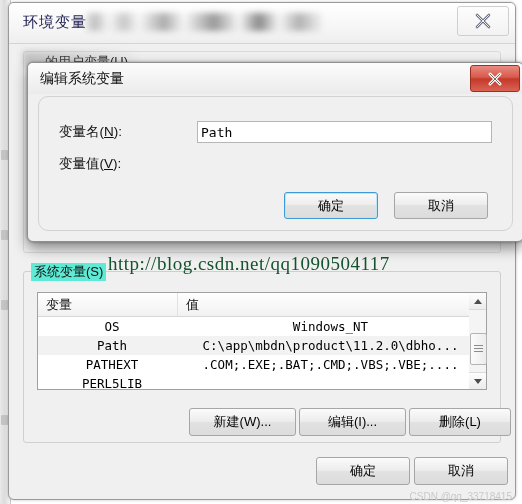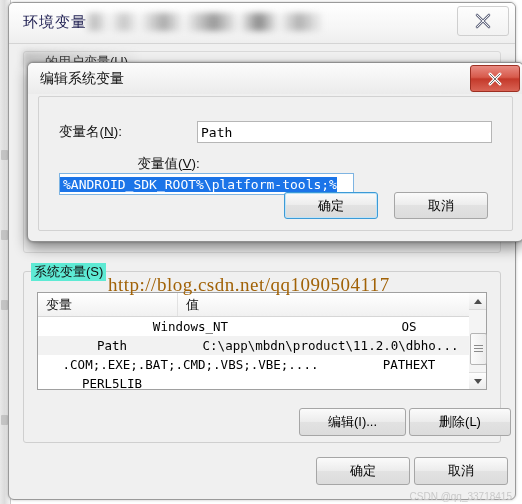--- a/index.html
+++ b/index.html
@@ -137,23 +137,23 @@
   .btn.focus{border:1px solid #3c9ad6;box-shadow:0 0 0 1px #bfe3f7 inset;}
   #sys-btn-new{position:absolute;left:165px;top:136px;width:105px;height:26px;}
   #sys-btn-edit{position:absolute;left:275px;top:136px;width:105px;height:26px;}
   #sys-btn-del{position:absolute;left:385px;top:136px;width:100px;height:26px;}
 
   #env-ok{position:absolute;right:105px;bottom:14px;width:92px;height:26px;}
   #env-cancel{position:absolute;right:7px;bottom:14px;width:92px;height:26px;}
 
   
   #wm-url{
-    position:absolute;left:108px;top:274px;
+    position:absolute;left:108px;top:253px;
     font-family:"Liberation Serif","DejaVu Serif",serif;
-    font-size:19px;color:#a16207;letter-spacing:.5px;
+    font-size:19px;color:#14532d;letter-spacing:.5px;
     pointer-events:none;
   }
   #wm-csdn{
     position:absolute;right:10px;bottom:2px;
     font-family:"Liberation Sans","DejaVu Sans",sans-serif;
     font-size:10px;color:#c9c9c9;
     pointer-events:none;
   }
 
   
@@ -173,21 +173,21 @@
   #edit-title{position:absolute;left:12px;top:7px;font-size:14px;color:#111;}
   #edit-close{
     position:absolute;right:3px;top:2px;width:48px;height:25px;
     background:linear-gradient(to bottom,#e88b82,#d75a4b 45%,#c4392a 52%,#d96354);
     border:1px solid #9d2f22;border-radius:3px;
     display:flex;align-items:center;justify-content:center;
     cursor:default;
   }
   #edit-body{
     position:absolute;left:10px;top:33px;right:10px;bottom:10px;
-    background:#f0f0f0;border:1px solid #d2d2d2;border-radius:2px;
+    background:#f0f0f0;border:1px solid #d2d2d2;border-radius:10px;
   }
   .field-row{position:absolute;left:20px;display:flex;align-items:center;}
   #row-name{top:24px;}
   #row-value{top:58px;flex-direction:column;}
   .field-label{width:138px;font-size:13.5px;color:#111;}
   .field-label u{text-decoration:underline;}
   .field-input{
     width:295px;height:22px;background:#fff;border:1px solid #b6b6b6;
     box-sizing:border-box;overflow:hidden;display:flex;align-items:center;
   }
@@ -226,30 +226,30 @@
 
   <div id="sys-group">
 
     <div id="sys-list">
       <div id="sys-list-head">
         <div class="col col-var">变量</div>
         <div class="col col-val">值</div>
       </div>
 
       <div class="row">
+        <div class="cell cell-var mono">OS</div>
         <div class="cell cell-val mono">Windows_NT</div>
-        <div class="cell cell-var mono">OS</div>
       </div>
       <div class="row selected">
         <div class="cell cell-var mono">Path</div>
         <div class="cell cell-val mono">C:\app\mbdn\product\11.2.0\dbho...</div>
       </div>
       <div class="row">
+        <div class="cell cell-var mono">PATHEXT</div>
         <div class="cell cell-val mono">.COM;.EXE;.BAT;.CMD;.VBS;.VBE;....</div>
-        <div class="cell cell-var mono">PATHEXT</div>
       </div>
       <div class="row">
         <div class="cell cell-var mono">PERL5LIB</div>
         <div class="cell cell-val mono"></div>
       </div>
     </div>
 
     <div id="sys-scroll">
       <div class="sb-btn">
           <div class="arrow-up"></div>
@@ -257,20 +257,21 @@
       <div class="sb-thumb">
         <div class="sb-grip" style="top:11px"></div>
         <div class="sb-grip" style="top:14px"></div>
         <div class="sb-grip" style="top:17px"></div>
       </div>
       <div class="sb-btn bottom">
           <div class="arrow-dn"></div>
         </div>
     </div>
 
+    <div class="btn" id="sys-btn-new">新建(W)...</div>
     <div class="btn" id="sys-btn-edit">编辑(I)...</div>
     <div class="btn" id="sys-btn-del">删除(L)</div>
   </div>
 
   <div id="sys-group-label">系统变量(S)</div>
 
   <div class="btn" id="env-ok">确定</div>
   <div class="btn" id="env-cancel">取消</div>
 </div>
 
@@ -293,21 +294,18 @@
 
     <div class="field-row" id="row-name">
       <div class="field-label"><span>变量名(</span><u>N</u><span>):</span></div>
       <div class="field-input">
         <span class="txt mono">Path</span>
       </div>
     </div>
 
     <div class="field-row" id="row-value">
       <div class="field-label"><span>变量值(</span><u>V</u><span>):</span></div>
-      <div class="field-input focused">
-        <span class="txt mono sel">%ANDROID_SDK_ROOT%\platform-tools;%</span>
-      </div>
     </div>
 
     <div class="btn focus" id="edit-ok">确定</div>
     <div class="btn" id="edit-cancel">取消</div>
   </div>
 </div>
 
 </body></html>

